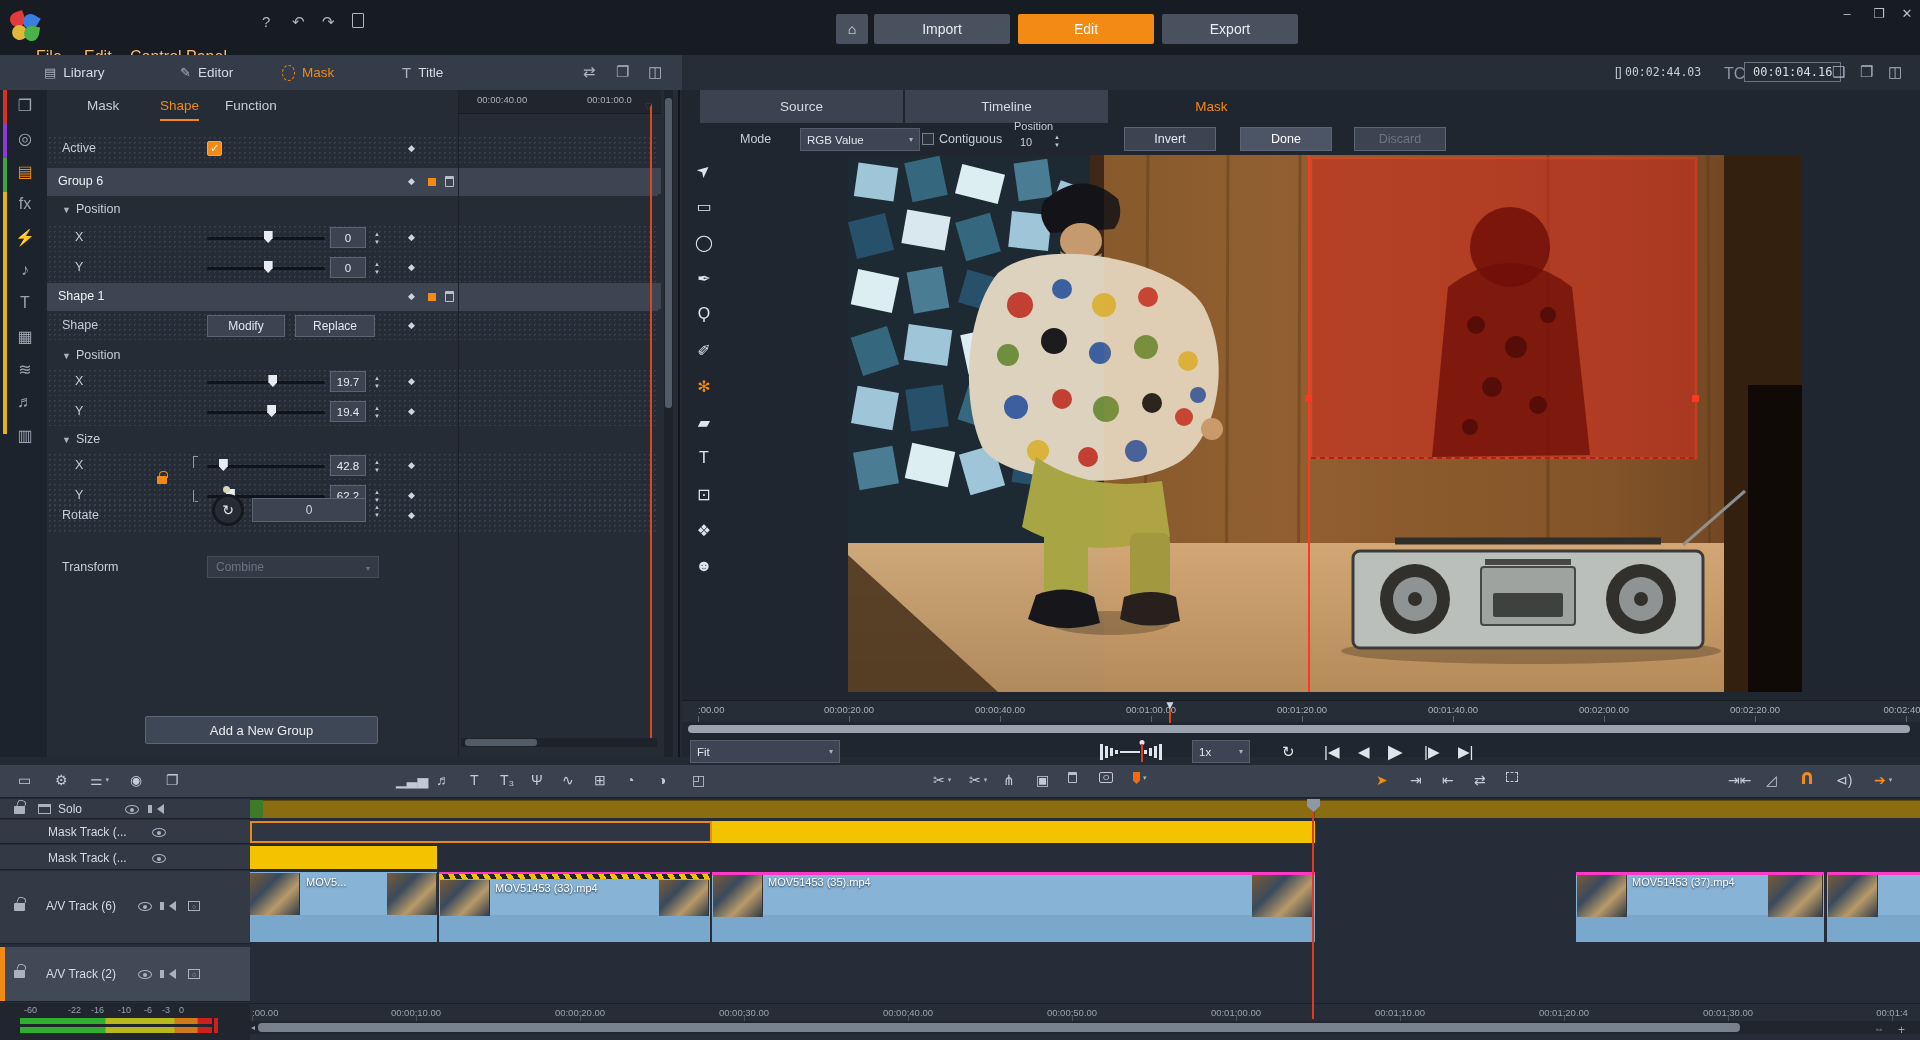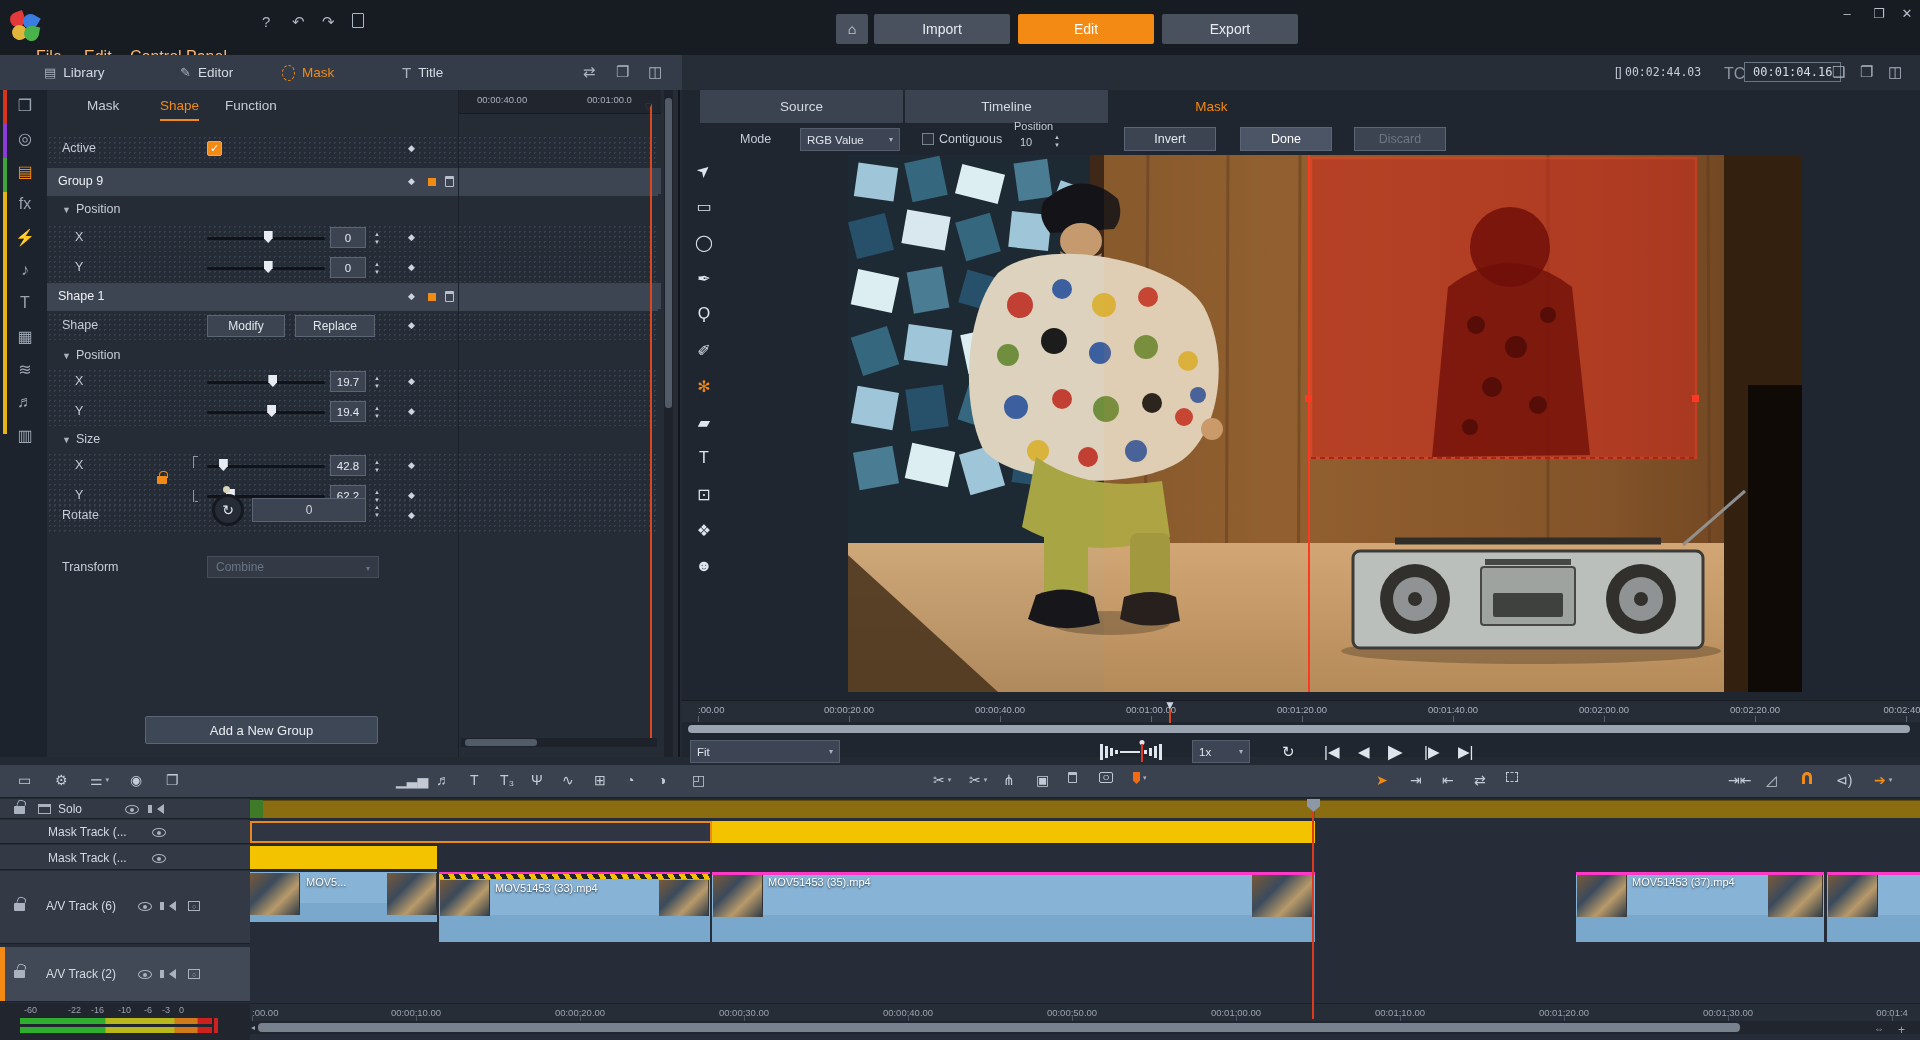--- a/index.html
+++ b/index.html
@@ -256,21 +256,21 @@
 
     <div class="prow dot" style="top:45px">
       <span class="rowlab" style="left:15px">Active</span>
       <div class="chk abs" style="left:160px;top:6px">
           <span>✓</span>
         </div>
       <span class="dia">◆</span>
     </div>
 
     <div class="prow head" style="top:78px">
-      <span class="rowlab" style="left:11px;color:#eef1f5">Group 9</span>
+      <span class="rowlab" style="left:11px;color:#eef1f5">Group 6</span>
       <span class="dia">◆</span>
       <span class="osq"></span>
       <span class="i-trash"></span>
     </div>
 
     <div class="prow" style="top:106px">
       <span class="rowlab" style="left:15px"><span class="sec-tri">▼</span><span>Position</span></span>
     </div>
 
     <div class="prow dot" style="top:134px">
@@ -412,21 +412,21 @@
       <div class="handle" style="left:1px;top:8px;width:7px;height:310px"></div>
     </div>
   </div>
 
   <div id="preview">
     <div class="prvtab" style="left:18px">Source</div>
     <div class="prvtab" style="left:223px">Timeline</div>
     <div class="prvtab on" style="left:428px">Mask</div>
 
     <span class="mrow-lab" style="left:58px;top:42px">Mode</span>
-    <div class="dd" style="left:118px;top:38px;width:100px;height:23px">
+    <div class="dd" style="left:118px;top:38px;width:120px;height:23px">
       <span>RGB Value</span>
         <span class="caret">▾</span>
     </div>
     <span class="cbx" style="left:240px;top:43px"></span>
     <span class="mrow-lab" style="left:257px;top:42px">Contiguous</span>
     <span class="mrow-lab" style="left:332px;top:30px;font-size:11px">Position</span>
     <span class="mrow-lab" style="left:338px;top:46px;font-size:11px">10</span>
     <span class="stepper abs" style="left:368px;top:40px;position:absolute">
         <span>▲</span>
         <span>▼</span>
@@ -811,21 +811,21 @@
     <div class="trow" style="top:21px;height:24px">
       <div class="clip" style="left:0;top:1px;width:462px;height:22px;background:#2f3542;border:2px solid #e8891c"></div>
       <div class="clip" style="left:462px;top:1px;width:603px;height:22px;background:#f3c300"></div>
     </div>
 
     <div class="trow" style="top:46px;height:25px">
       <div class="clip" style="left:0;top:1px;width:187px;height:23px;background:#f3c300"></div>
     </div>
 
     <div class="trow" style="top:72px;height:73px">
-      <div class="clip" style="left:0;top:1px;width:187px;height:50px;background:linear-gradient(#87b3d6 0 62%,#7aa7cc 62% 100%)">
+      <div class="clip" style="left:0;top:1px;width:187px;height:70px;background:linear-gradient(#87b3d6 0 62%,#7aa7cc 62% 100%)">
         <span class="thumb" style="left:0;width:50px"></span>
           <span class="thumb" style="right:0;width:50px"></span>
         <span class="cliplab" style="left:56px">MOV5...</span>
       </div>
       <div class="clip" style="left:189px;top:1px;width:271px;height:70px;background:linear-gradient(#87b3d6 0 62%,#7aa7cc 62% 100%)">
         <span class="pinkline"></span>
           <span class="hazard"></span>
         <span class="thumb" style="left:1px;top:8px;height:36px;width:50px"></span>
           <span class="thumb" style="right:1px;top:8px;height:36px;width:50px"></span>
         <span class="cliplab" style="left:56px;top:10px">MOV51453 (33).mp4</span>

